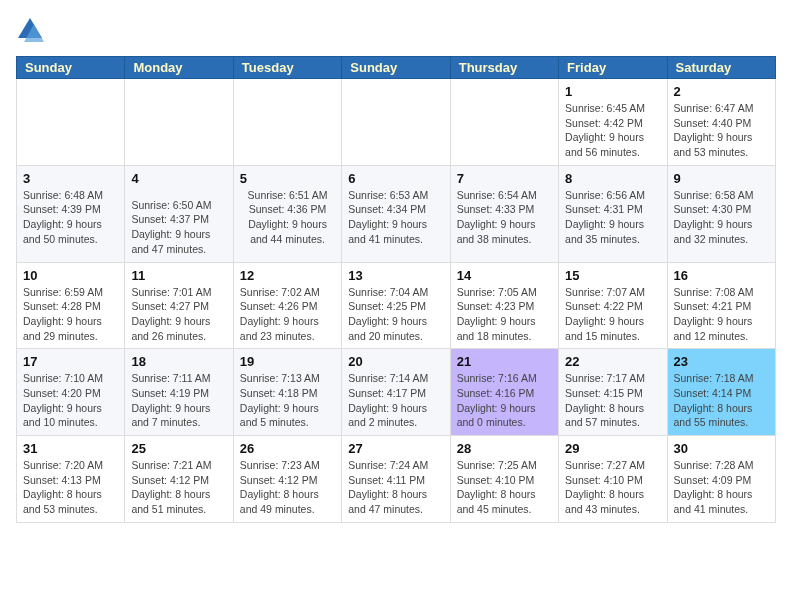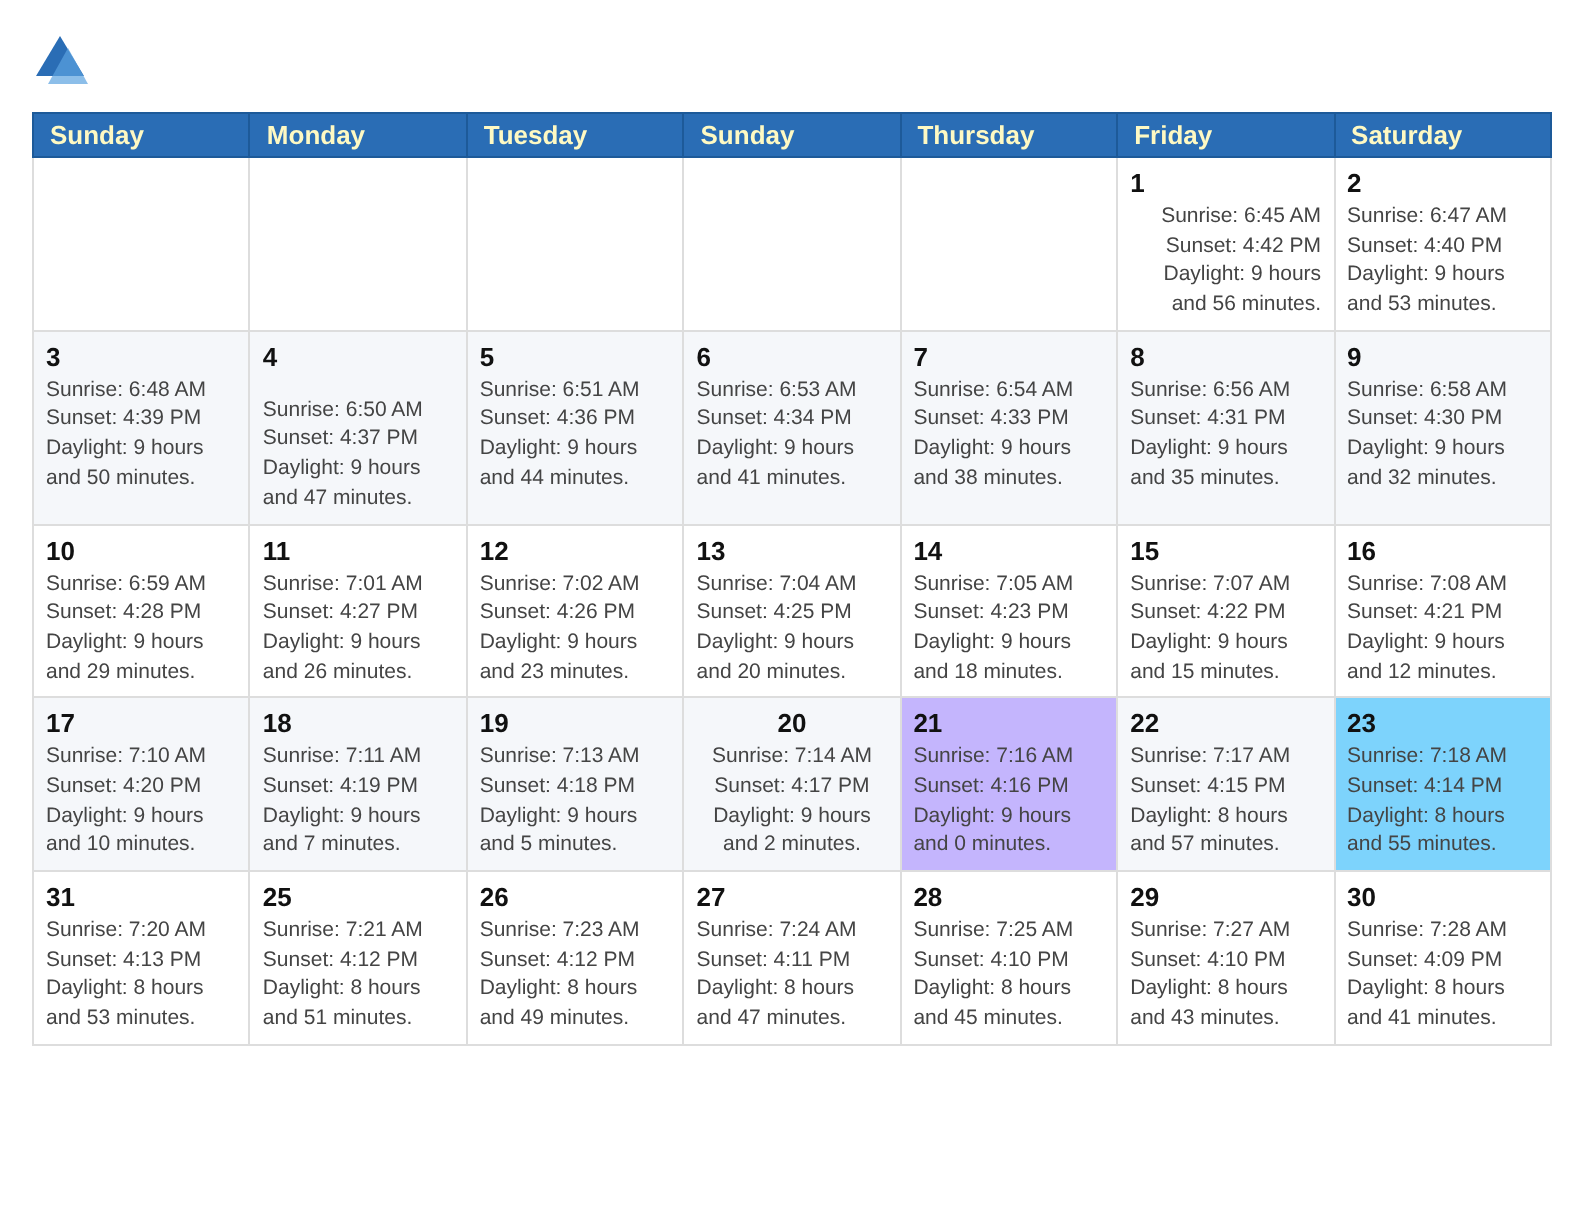--- a/index.html
+++ b/index.html
@@ -120,21 +120,21 @@
   </thead>
   <tbody id="calendar-body">
   <tr>
         <td class="empty-cell"></td>
         <td class="empty-cell"></td>
         <td class="empty-cell"></td>
         <td class="empty-cell"></td>
         <td class="empty-cell"></td>
         <td>
           <span class="day-num">1</span>
-          <div class="day-info" style="white-space: pre-line; text-align: right;">Sunrise: 6:45 AM
+          <div class="day-info" style="white-space: pre-line;">Sunrise: 6:45 AM
 Sunset: 4:42 PM
 Daylight: 9 hours and 56 minutes.</div>
         </td>
         <td>
           <span class="day-num">2</span>
           <div class="day-info" style="white-space: pre-line;">Sunrise: 6:47 AM
 Sunset: 4:40 PM
 Daylight: 9 hours and 53 minutes.</div>
         </td>
       </tr>
@@ -146,21 +146,21 @@
 Daylight: 9 hours and 50 minutes.</div>
         </td>
         <td style="background: rgb(245, 247, 250);">
           <span class="day-num">4</span>
           <div class="day-info" style="white-space: pre-line; margin-top: 12px;">Sunrise: 6:50 AM
 Sunset: 4:37 PM
 Daylight: 9 hours and 47 minutes.</div>
         </td>
         <td style="background: rgb(245, 247, 250);">
           <span class="day-num">5</span>
-          <div class="day-info" style="white-space: pre-line;">Sunrise: 6:51 AM
+          <div class="day-info" style="white-space: pre-line; text-align: center;">Sunrise: 6:51 AM
 Sunset: 4:36 PM
 Daylight: 9 hours and 44 minutes.</div>
         </td>
         <td style="background: rgb(245, 247, 250);">
           <span class="day-num">6</span>
           <div class="day-info" style="white-space: pre-line;">Sunrise: 6:53 AM
 Sunset: 4:34 PM
 Daylight: 9 hours and 41 minutes.</div>
         </td>
         <td style="background: rgb(245, 247, 250);">
@@ -238,21 +238,21 @@
           <div class="day-info" style="white-space: pre-line;">Sunrise: 7:11 AM
 Sunset: 4:19 PM
 Daylight: 9 hours and 7 minutes.</div>
         </td>
         <td style="background: rgb(245, 247, 250);">
           <span class="day-num">19</span>
           <div class="day-info" style="white-space: pre-line;">Sunrise: 7:13 AM
 Sunset: 4:18 PM
 Daylight: 9 hours and 5 minutes.</div>
         </td>
-        <td style="background: rgb(245, 247, 250); text-align: center;">
+        <td style="background: rgb(245, 247, 250);">
           <span class="day-num">20</span>
           <div class="day-info" style="white-space: pre-line;">Sunrise: 7:14 AM
 Sunset: 4:17 PM
 Daylight: 9 hours and 2 minutes.</div>
         </td>
         <td style="background: #c4b5fd;">
           <span class="day-num">21</span>
           <div class="day-info" style="white-space: pre-line;">Sunrise: 7:16 AM
 Sunset: 4:16 PM
 Daylight: 9 hours and 0 minutes.</div>

